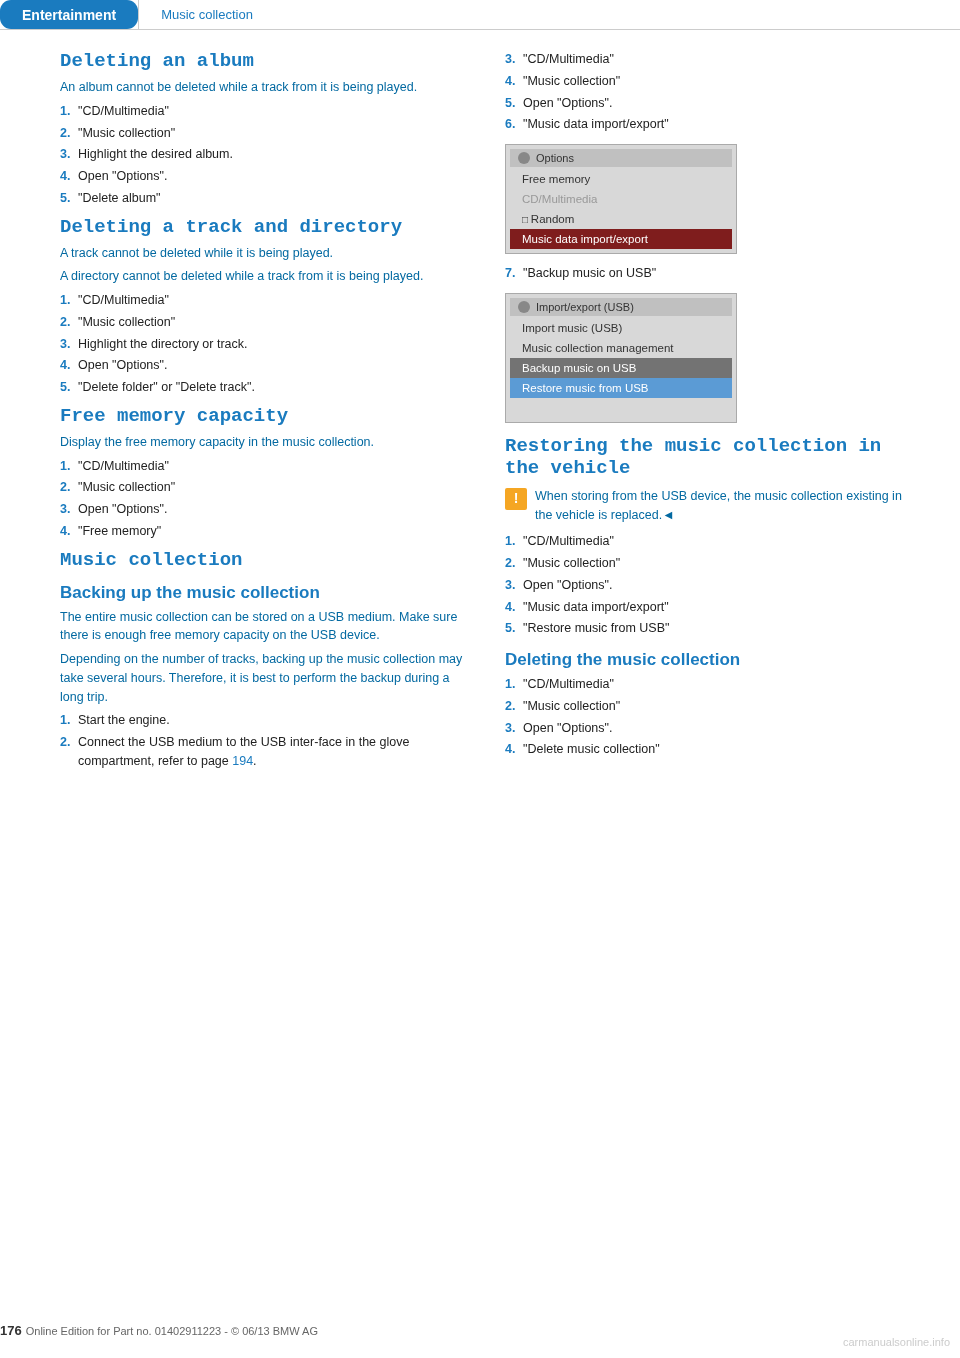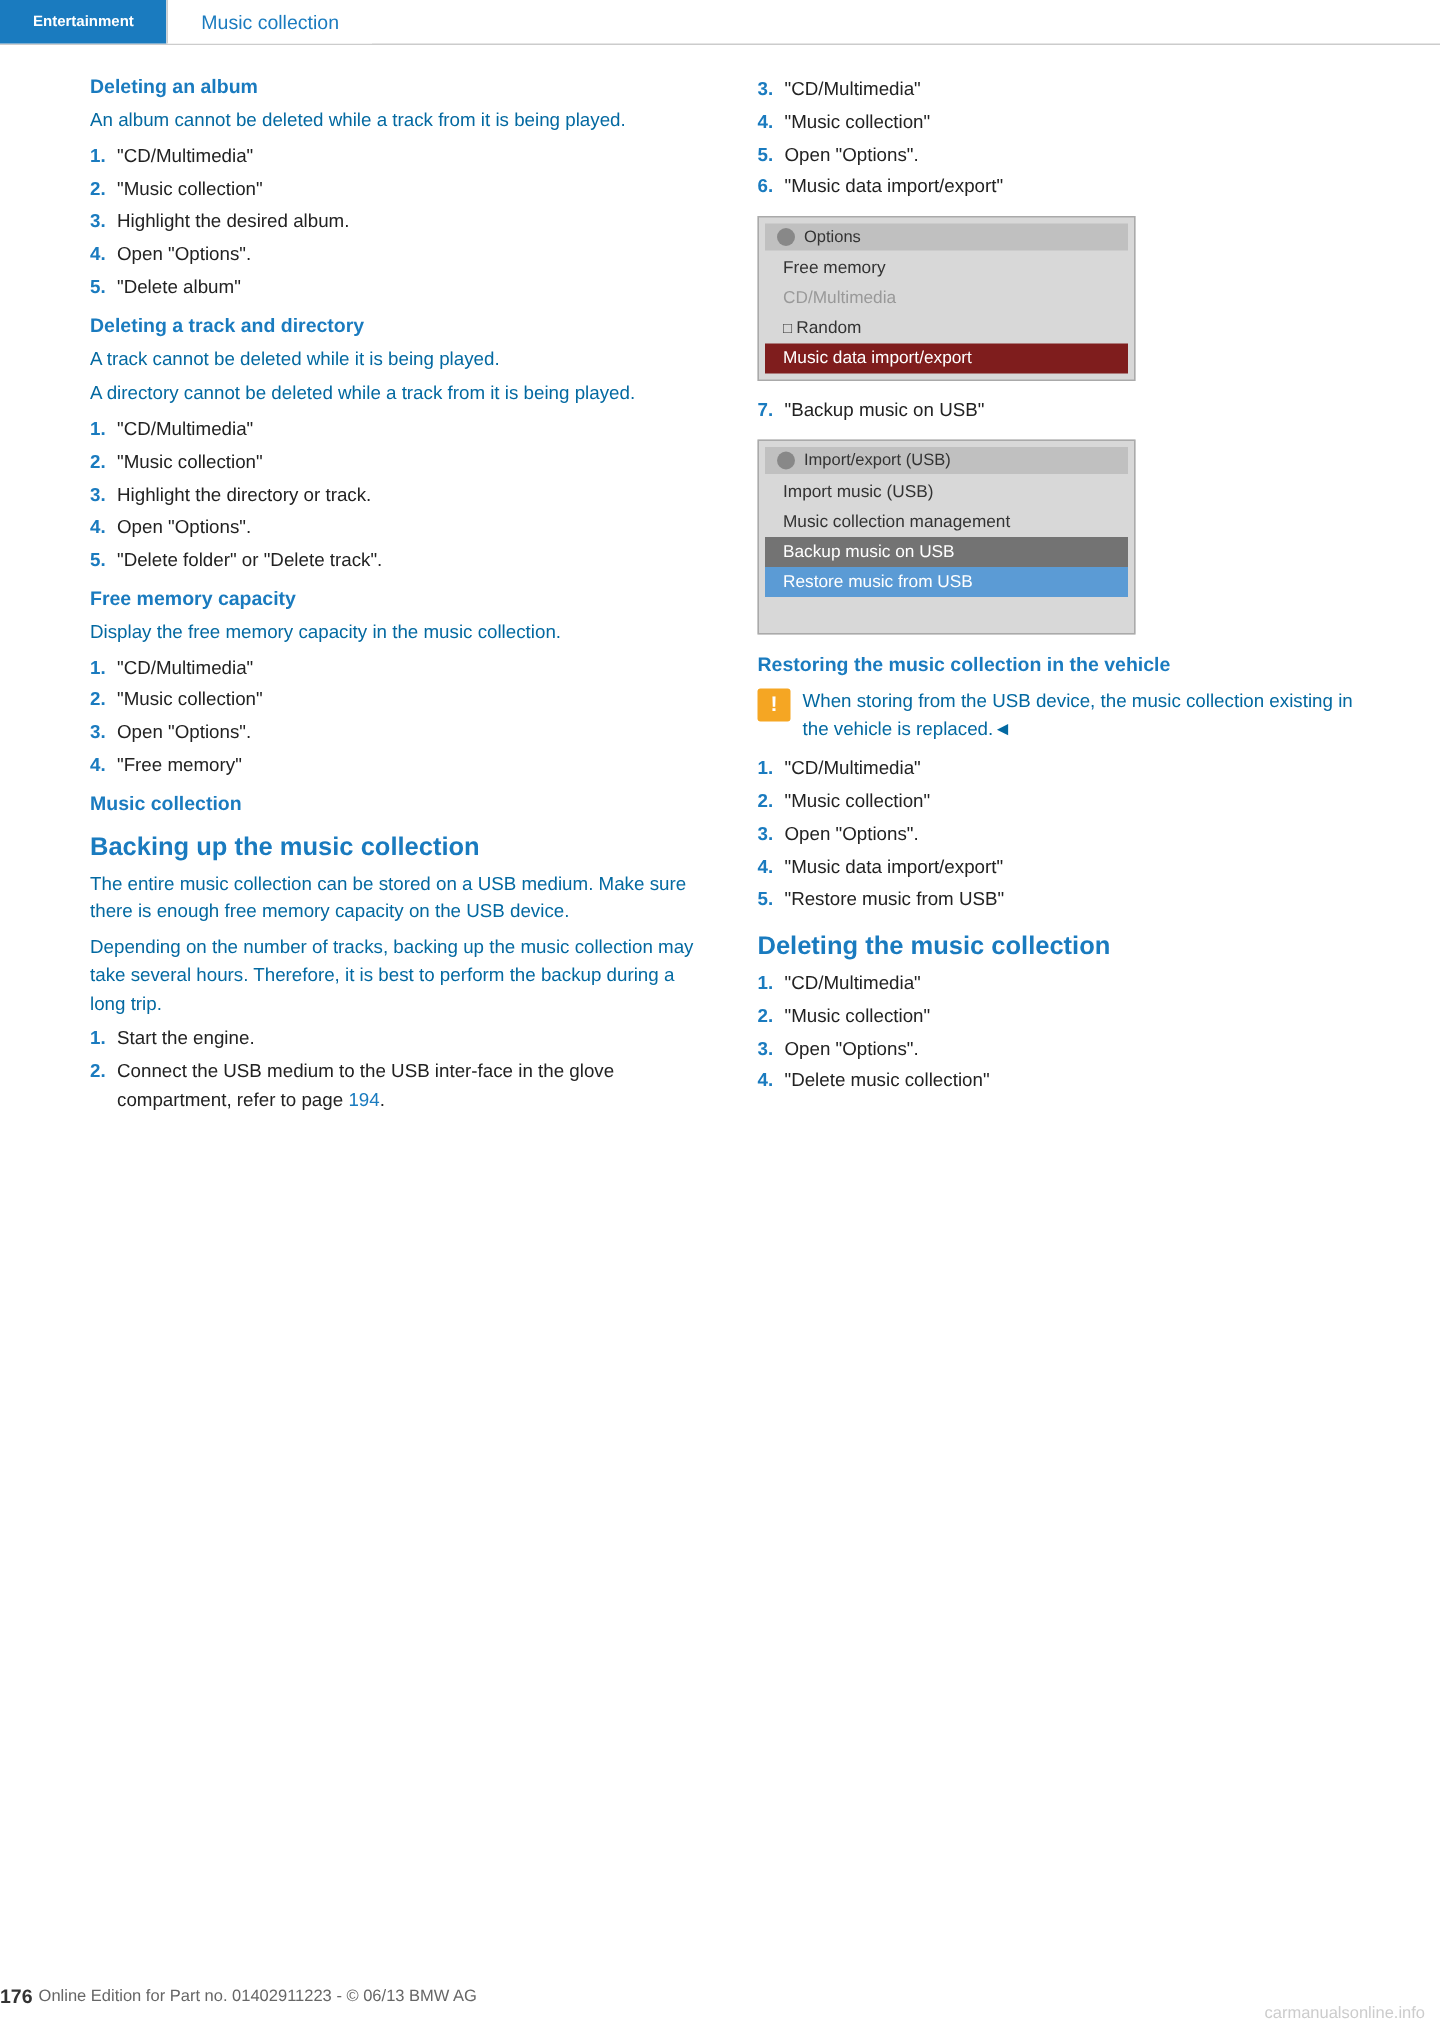--- a/index.html
+++ b/index.html
@@ -28,22 +28,23 @@
       height: 30px;
       border-bottom: 1px solid #ccc;
       margin-bottom: 0;
     }
     .header-tab-active {
       background: #1a7bbf;
       color: #fff;
       padding: 0 22px;
       display: flex;
       align-items: center;
-      font-size: 10px;
-      font-weight: bold;
+      font-size: 14px;
+      font-weight: bold;
+      border-radius: 11px;
     }
     .header-tab-inactive {
       background: #fff;
       color: #1a7bbf;
       padding: 0 22px;
       display: flex;
       align-items: center;
       font-size: 13px;
       border-left: 1px solid #ccc;
     }
@@ -61,24 +62,25 @@
     }
 
     .right-col {
       flex: 1;
       min-width: 0;
     }
 
     
     .section-heading {
       color: #1a7bbf;
-      font-size: 13px;
+      font-size: 19px;
       font-weight: bold;
       margin-bottom: 6px;
       margin-top: 16px;
+      font-family: Liberation Mono, monospace;
     }
 
     .section-heading:first-child {
       margin-top: 0;
     }
 
     .body-text {
       font-size: 12.5px;
       color: #0369a1;
       margin-bottom: 5px;
@@ -112,21 +114,21 @@
     }
 
     
     .screenshot-box {
       background: #d8d8d8;
       border: 1px solid #aaa;
       margin: 10px 0;
       padding: 4px;
       font-size: 11px;
       color: #333;
-      width: 252px;
+      width: 232px;
     }
 
     .screenshot-title-bar {
       background: #c0c0c0;
       padding: 3px 8px;
       display: flex;
       align-items: center;
       gap: 6px;
       font-size: 11px;
       margin-bottom: 2px;

